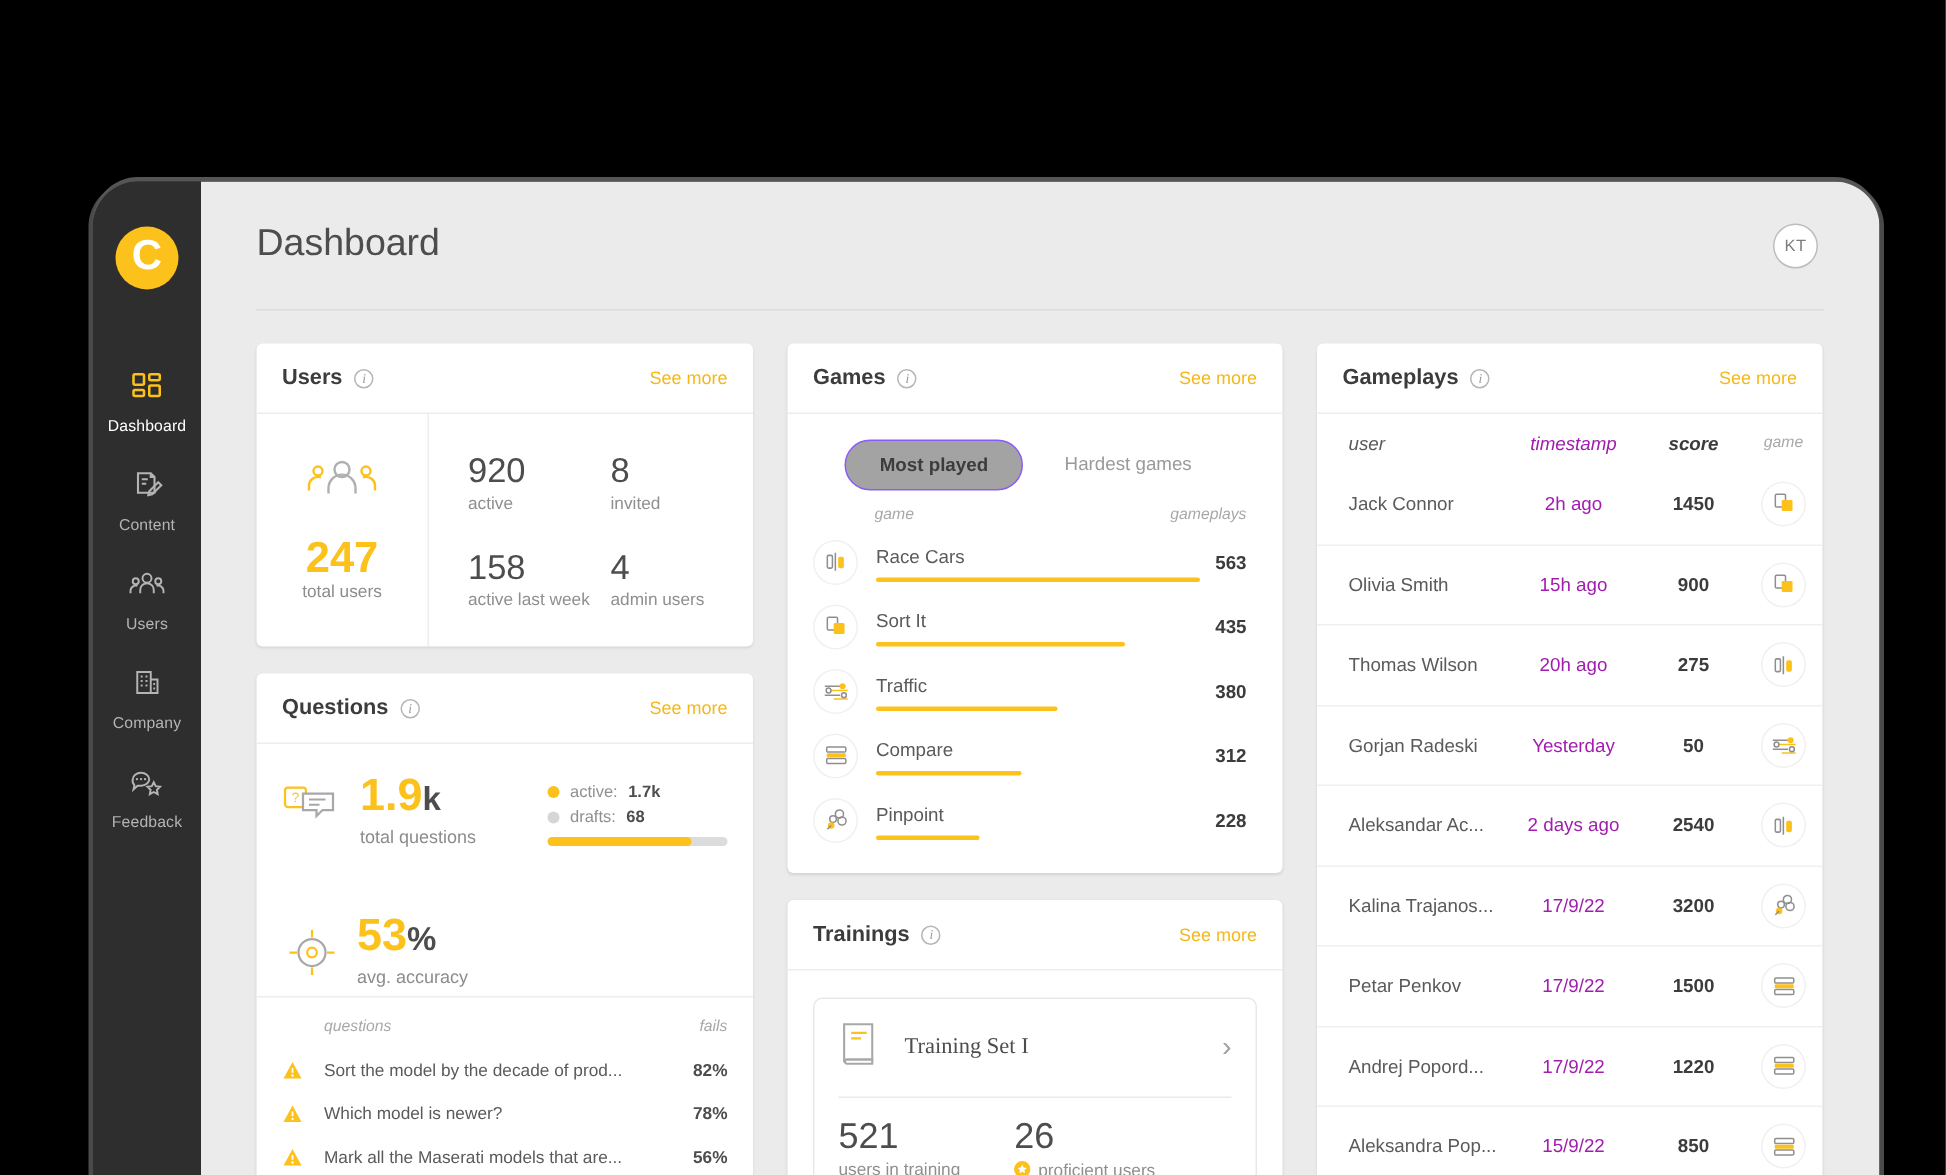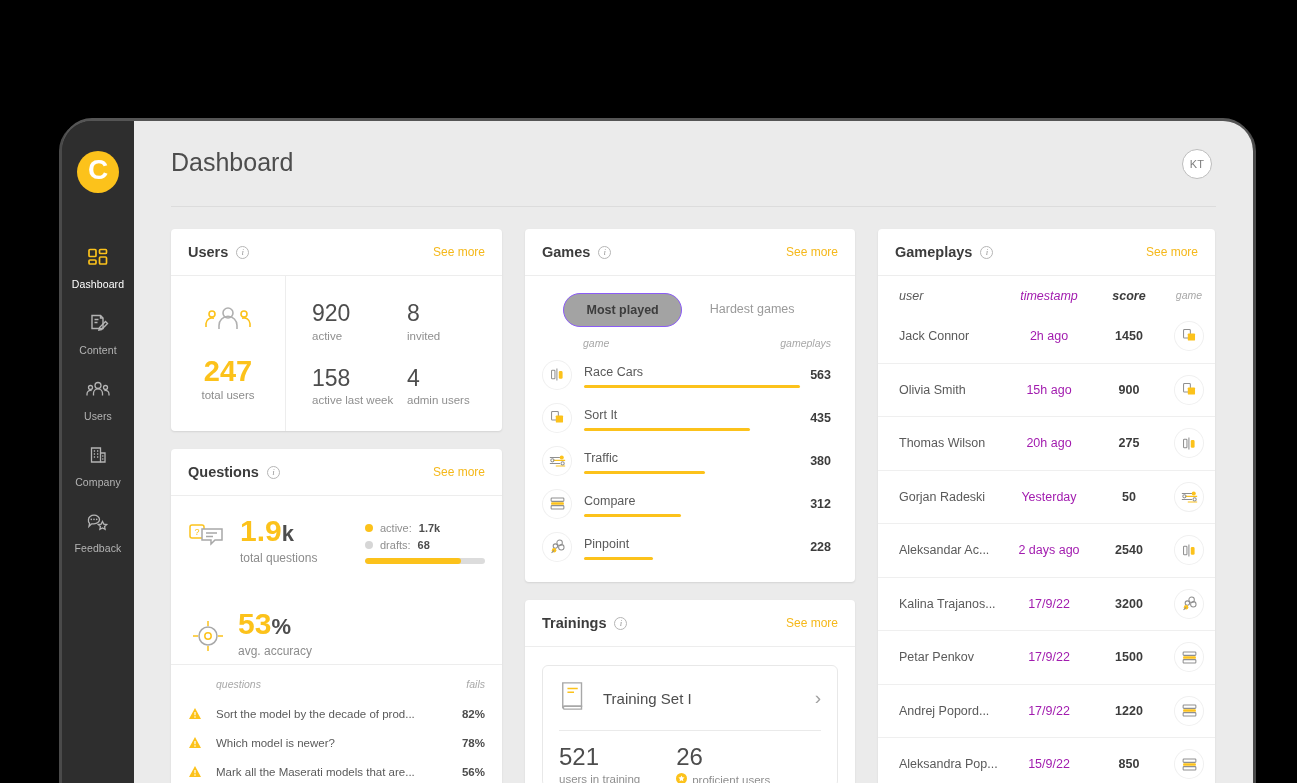--- a/index.html
+++ b/index.html
@@ -160,21 +160,21 @@
   }
   .g-mid { margin-left: 13px; flex: 1; }
   .g-name { font-size: 12.5px; color: #5a5a5a; }
   .g-bar { height: 3px; background: #fcc21b; border-radius: 2px; margin-top: 5px; }
   .g-val { font-size: 12.5px; font-weight: bold; color: #3c3c3c; margin-left: 10px; }
 
   
   .t-body { padding: 18px 17px 0 17px; }
   .t-inner { border: 1px solid #e8e8e8; border-radius: 6px; padding: 14px 16px 0 16px; }
   .t-head { display: flex; align-items: center; gap: 14px; padding-bottom: 14px; }
-  .t-name { font-size: 15px; color: #4d4d4d; }
+  .t-name { font-size: 15px; color: #4d4d4d; font-family: Liberation Serif, serif; }
   .chev { margin-left: auto; color: #a0a0a0; font-size: 19px; }
   .t-stats { display: flex; gap: 36px; border-top: 1px solid #eaeaea; padding-top: 13px; }
   .t-num { font-size: 24px; color: #4d4d4d; line-height: 1.05; }
   .t-lbl { font-size: 11.5px; color: #8f8f8f; margin-top: 4px; display:flex; align-items:center; gap:5px;}
 
   
   .gp-th { display: flex; font-size: 10.5px; color: #a8a8a8; font-style: italic; padding: 13px 0 6px 0;}
   .gp-row { display: flex; align-items: center; height: 53.5px; border-top: 1px solid #efefef; }
   .gp-row.first { border-top: none; }
   .c-user { width: 125px; padding-left: 21px; font-size: 12.5px; color: #5a5a5a; }

